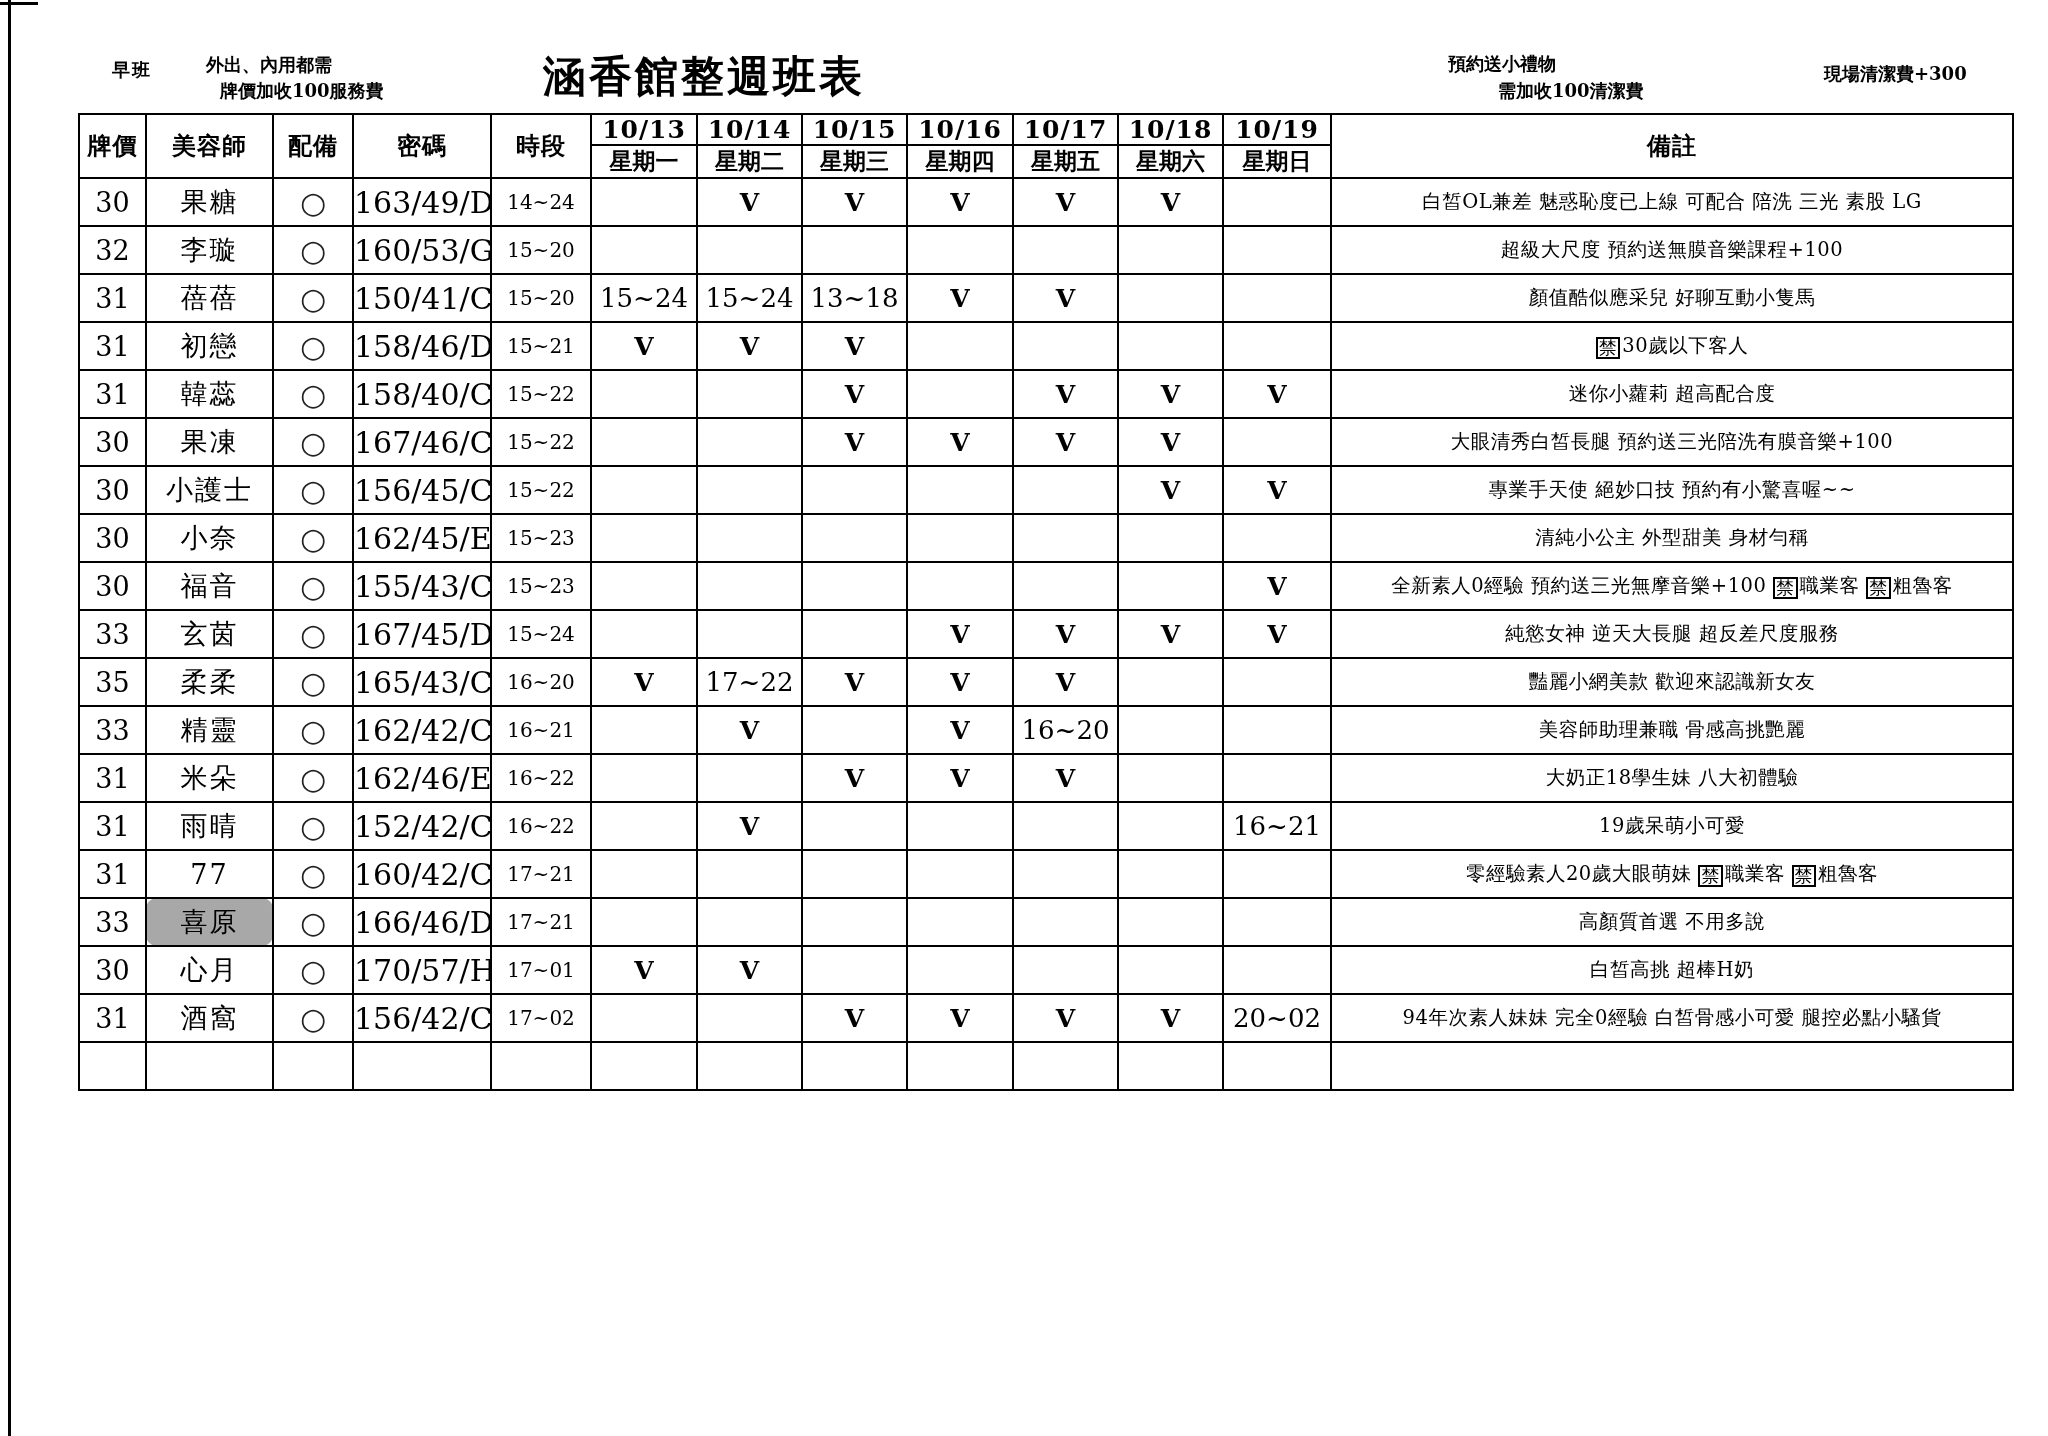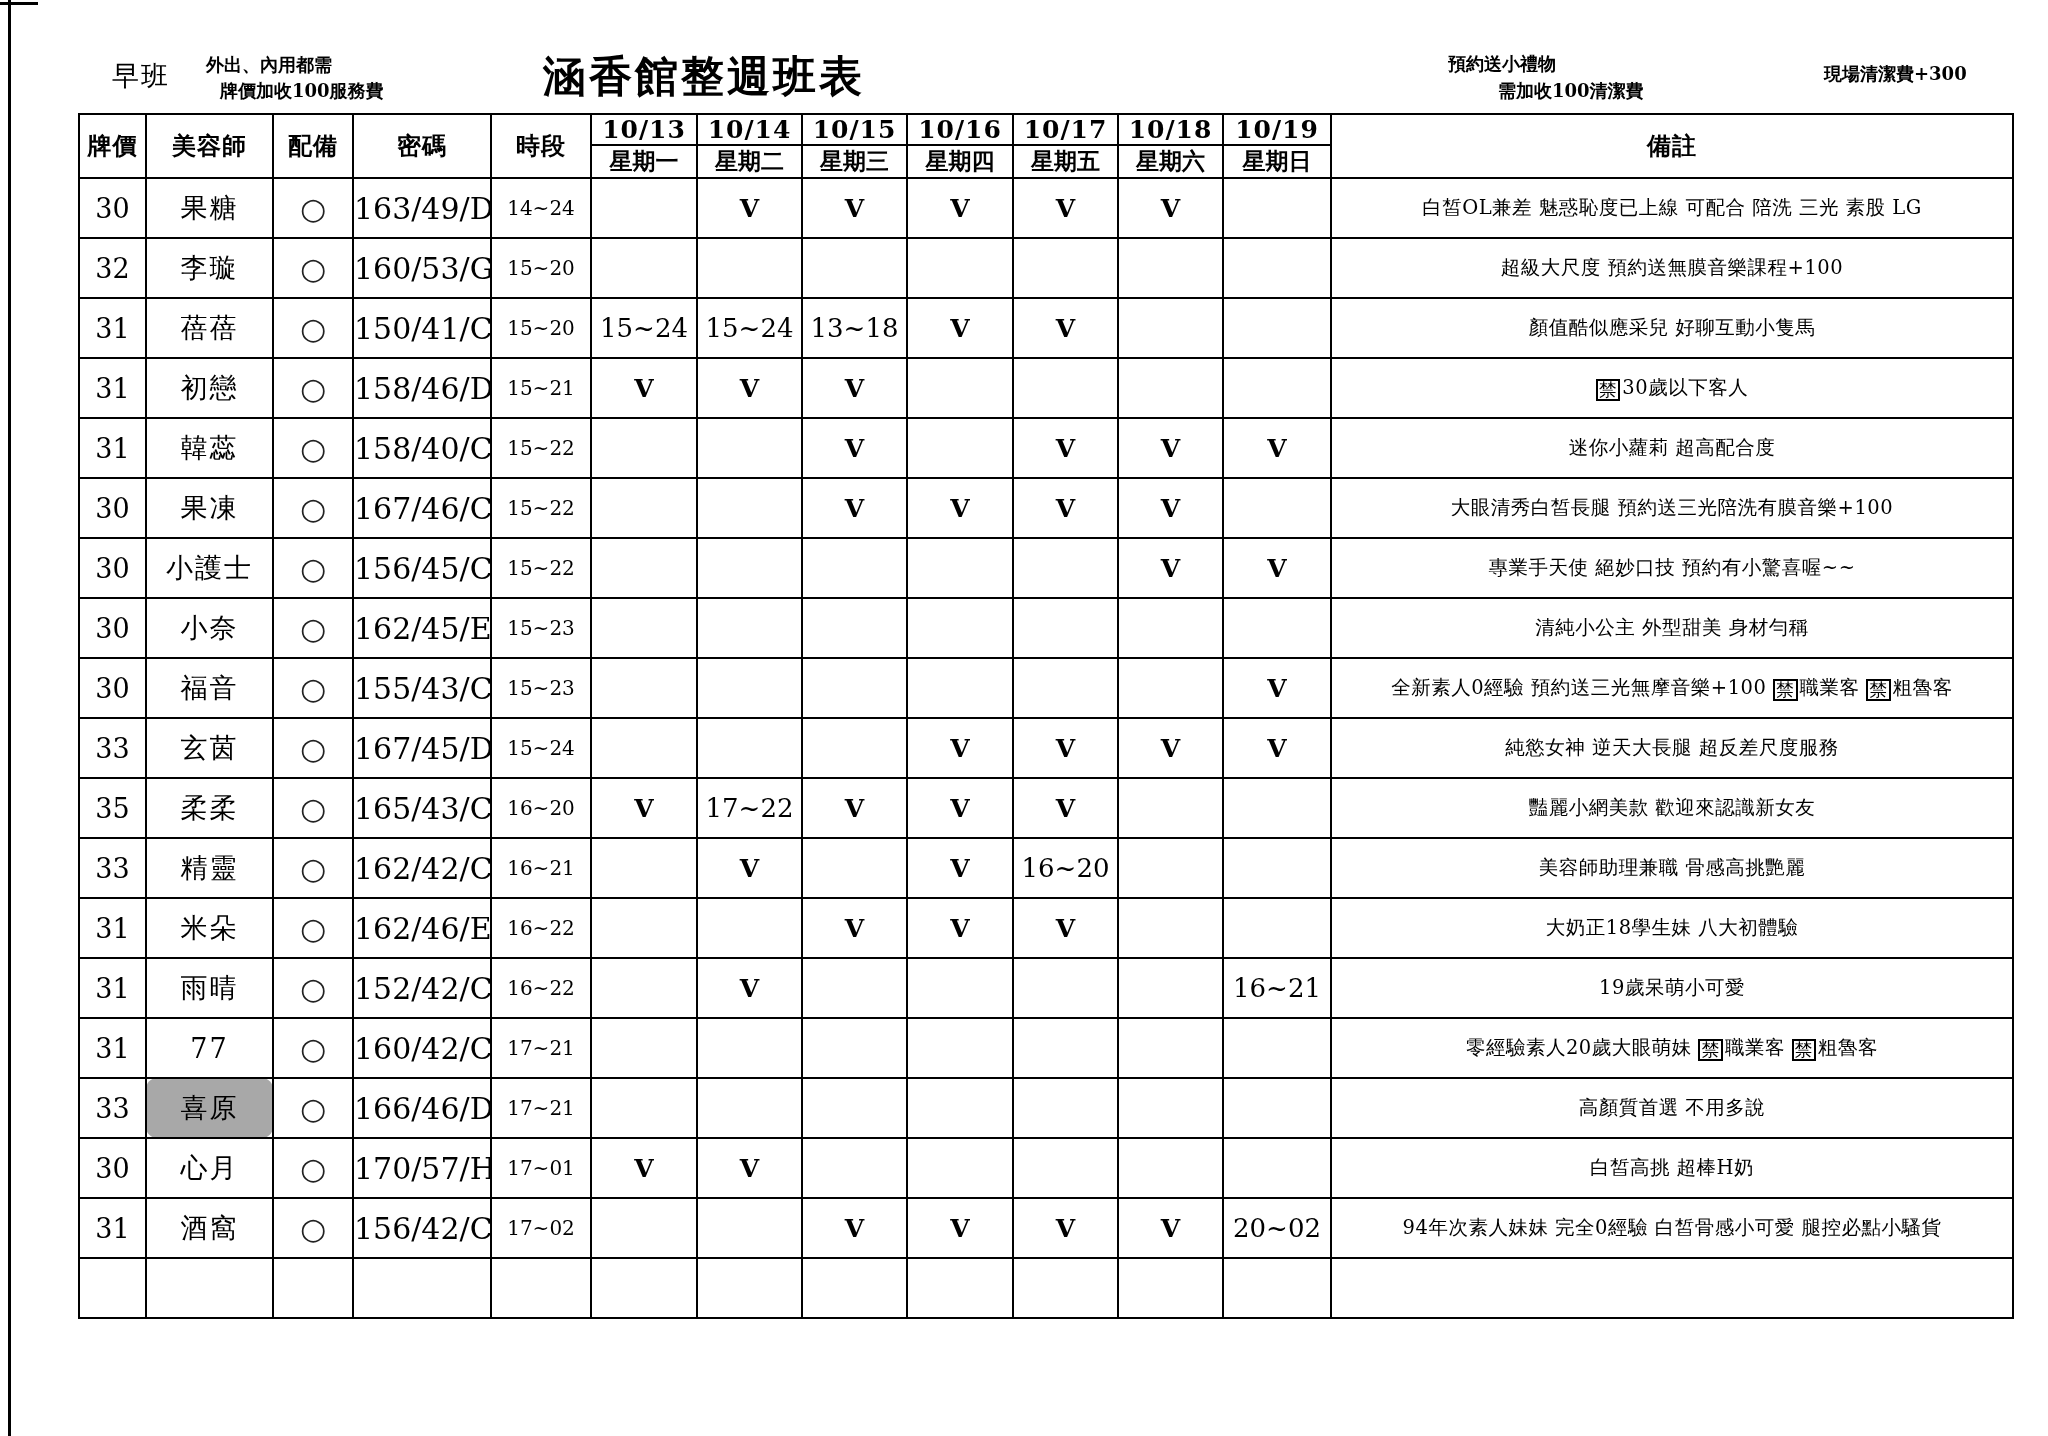--- a/index.html
+++ b/index.html
@@ -6,21 +6,21 @@
   body{
     width:2048px;height:1436px;position:relative;
     background:#ffffff;color:#000;
     font-family:"DejaVu Serif","Liberation Serif",serif;
     overflow:hidden;
   }
   .page-edge-left{position:absolute;left:8px;top:0;width:3px;height:1436px;background:#000;}
   .page-edge-top{position:absolute;left:0;top:2px;width:38px;height:3px;background:#000;}
 
   .hdr{position:absolute;white-space:nowrap;}
-  #shift-label{left:112px;top:58px;font-size:27px;font-weight:normal;letter-spacing:2px;}
+  #shift-label{left:112px;top:58px;font-size:18px;font-weight:bold;letter-spacing:2px;}
   #left-note{left:206px;top:52px;font-size:18px;font-weight:bold;line-height:26px;}
   #left-note .l2{padding-left:14px;}
   #title{left:543px;top:48px;font-size:43px;font-weight:bold;letter-spacing:3px;}
   #right-note{left:1448px;top:50px;font-size:18px;font-weight:bold;line-height:27px;}
   #right-note .l2{padding-left:50px;}
   #far-right-note{left:1824px;top:62px;font-size:18px;font-weight:bold;}
 
   table#schedule{
     position:absolute;left:78px;top:113px;
     border-collapse:collapse;table-layout:fixed;width:1934px;
@@ -28,21 +28,21 @@
   #schedule th,#schedule td{
     border:2px solid #000;
     text-align:center;vertical-align:middle;
     overflow:hidden;padding:0;
   }
   #schedule thead th{font-weight:bold;background:#fff;}
   .lbl-th{font-size:24px;height:54px;letter-spacing:1px;}
   .date-cell{font-size:25px;height:26px;letter-spacing:1px;}
   .week-cell{font-size:23px;height:26px;}
   .notes-th{font-size:24px;}
-  #schedule tbody tr{height:60px;}
+  #schedule tbody tr{height:48px;}
   .price-cell{font-size:27px;}
   .name-cell{font-size:27px;letter-spacing:2px;}
   .name-cell.hl{background:#a8a8a8;border-radius:11px;}
   .equip-cell{font-size:30px;font-family:"DejaVu Sans","Liberation Sans",sans-serif;color:#222;}
   .code-cell{font-size:30px;}
   .time-cell{font-size:20px;margin-left:12px;}
   .day-cell{font-size:26px;}
   .day-cell.v{font-weight:bold;font-size:25px;}
   .note-cell{
     text-align:left;font-size:19.5px;line-height:1.35;

